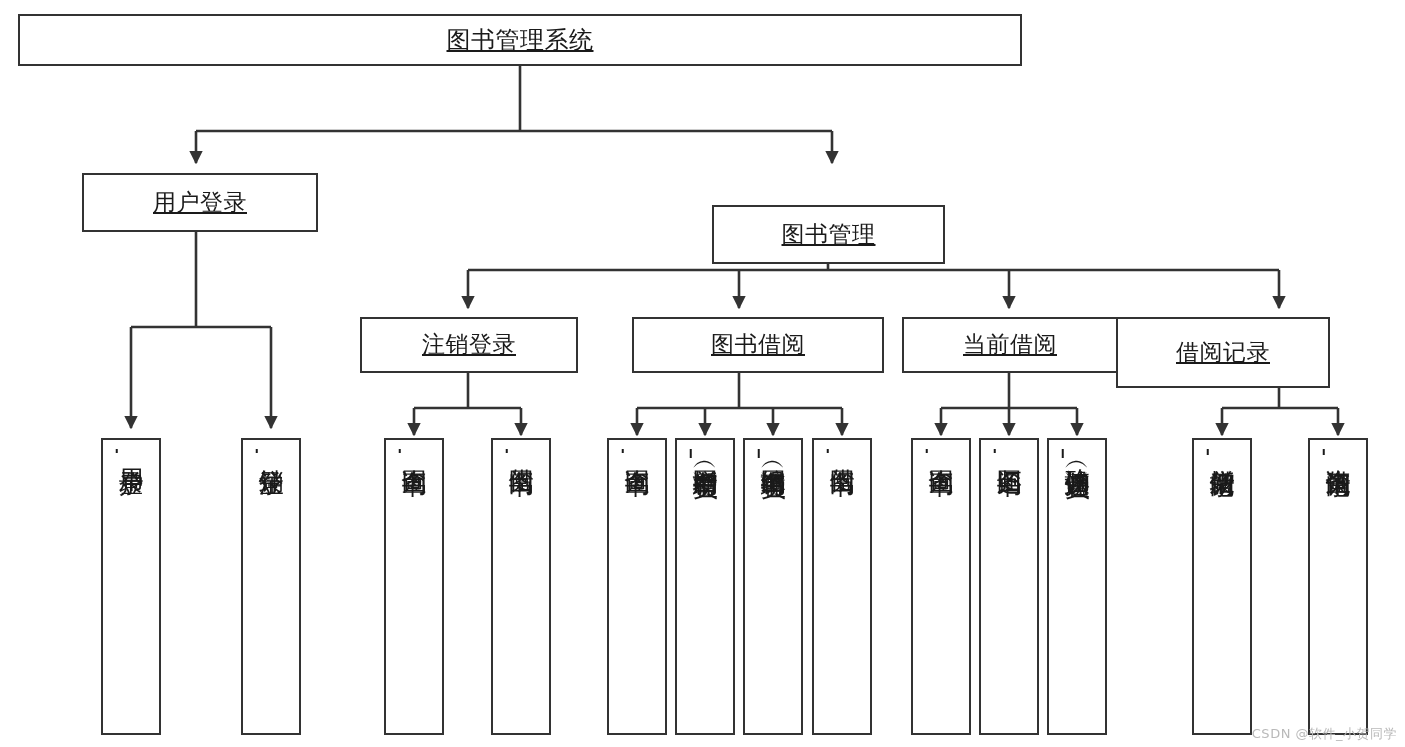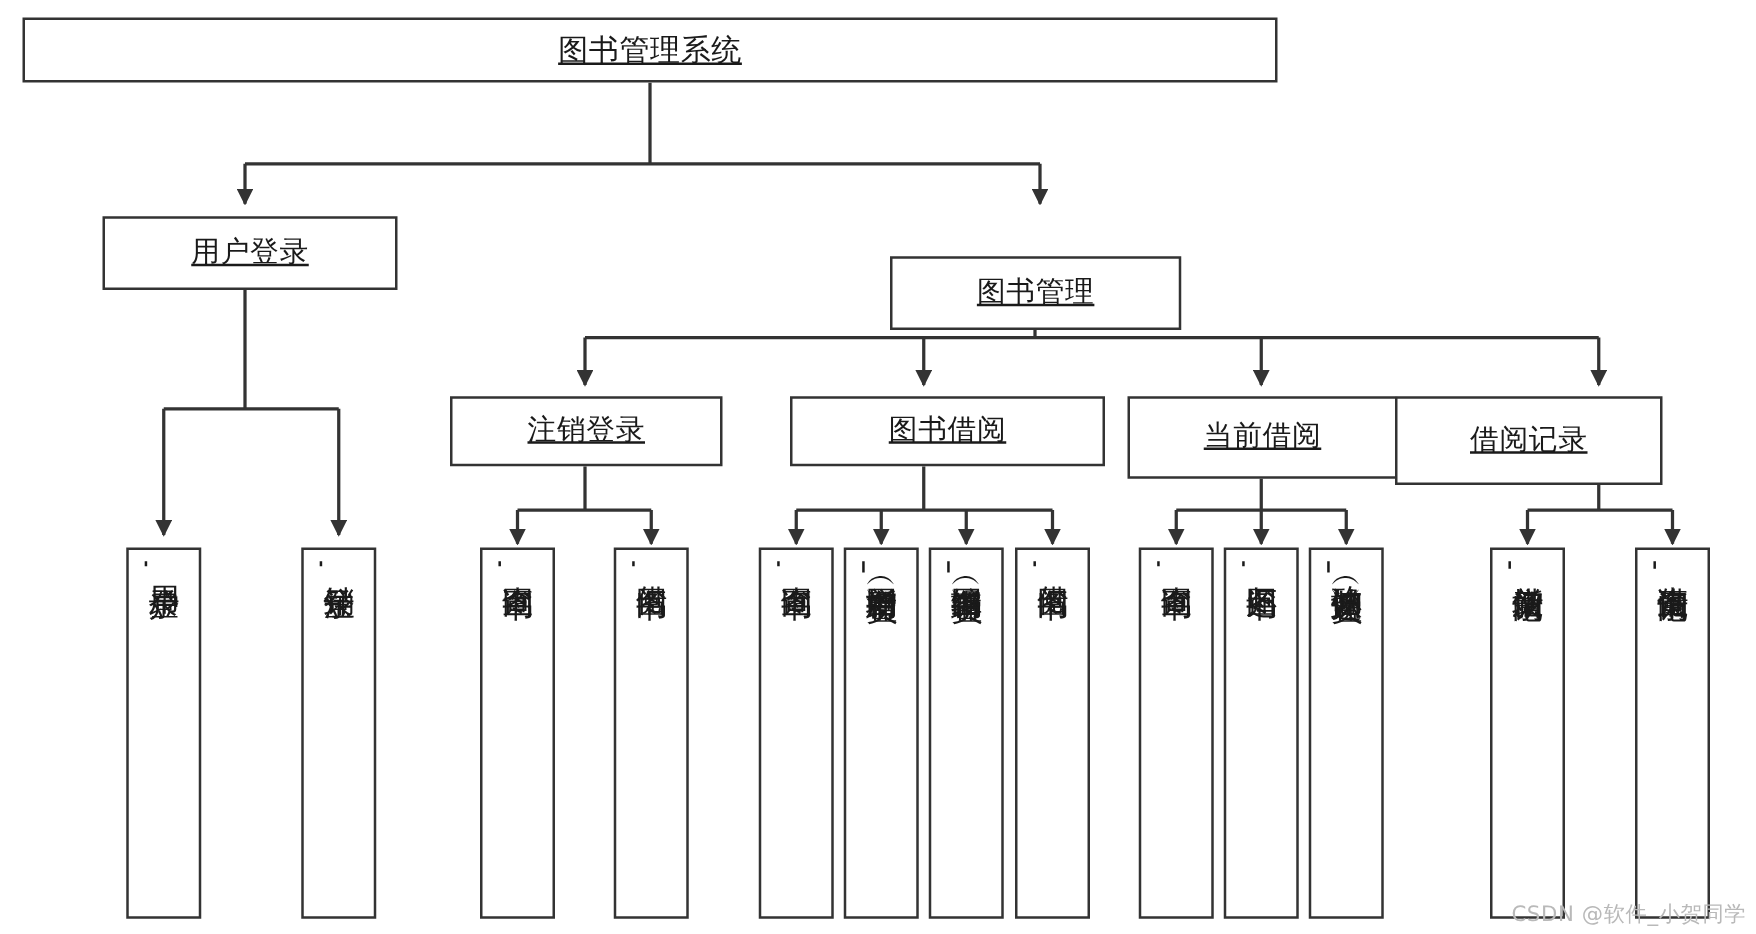--- a/index.html
+++ b/index.html
@@ -59,21 +59,21 @@
     text-orientation: upright;
     font-size: 25px;
     line-height: 1.02;
     letter-spacing: 1px;
     white-space: nowrap;
   }
   .watermark {
     position: absolute;
     right: 8px;
     bottom: 4px;
-    font-size: 17px;
+    font-size: 13px;
     color: #b9b9b9;
     letter-spacing: 0.5px;
     white-space: nowrap;
     font-family: "DejaVu Sans", "Liberation Sans", sans-serif;
   }
 </style>
 </head>
 <body>
 
 <div id="canvas">
@@ -138,21 +138,21 @@
   <div class="node horiz" style="left:712px; top:173px; width:233px; height:59px;margin-top:32px;">
     <span class="lbl">图书管理</span>
   </div>
 
   <div class="node horiz" style="left:360px; top:317px; width:218px; height:56px;">
     <span class="lbl">注销登录</span>
   </div>
   <div class="node horiz" style="left:632px; top:317px; width:252px; height:56px;">
     <span class="lbl">图书借阅</span>
   </div>
-  <div class="node horiz" style="left:902px; top:317px; width:216px; height:66px;">
+  <div class="node horiz" style="left:902px; top:317px; width:216px; height:56px;">
     <span class="lbl">当前借阅</span>
   </div>
   <div class="node horiz" style="left:1116px; top:317px; width:214px; height:71px;">
     <span class="lbl">借阅记录</span>
   </div>
 
   <div class="node vert" style="left:101px; top:438px; width:60px; height:297px;">
     <span class="lbl">用户登录</span>
   </div>
   <div class="node vert" style="left:241px; top:438px; width:60px; height:297px;">

